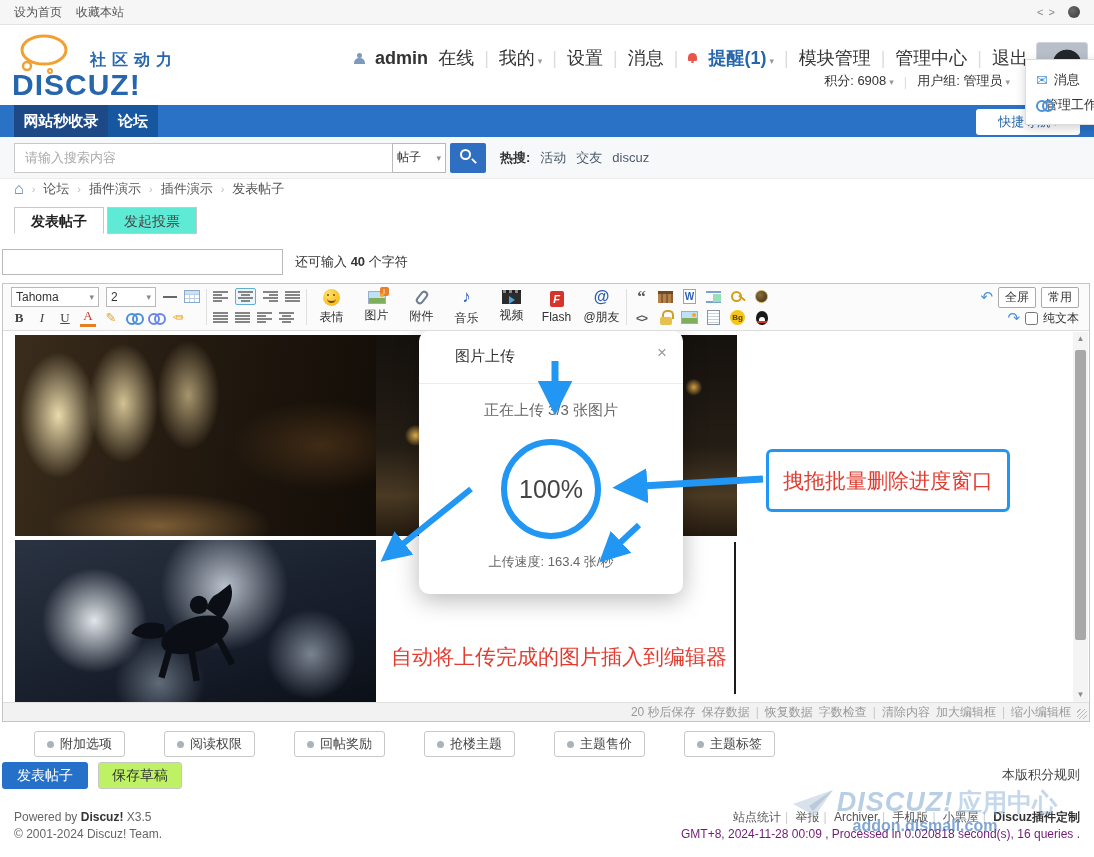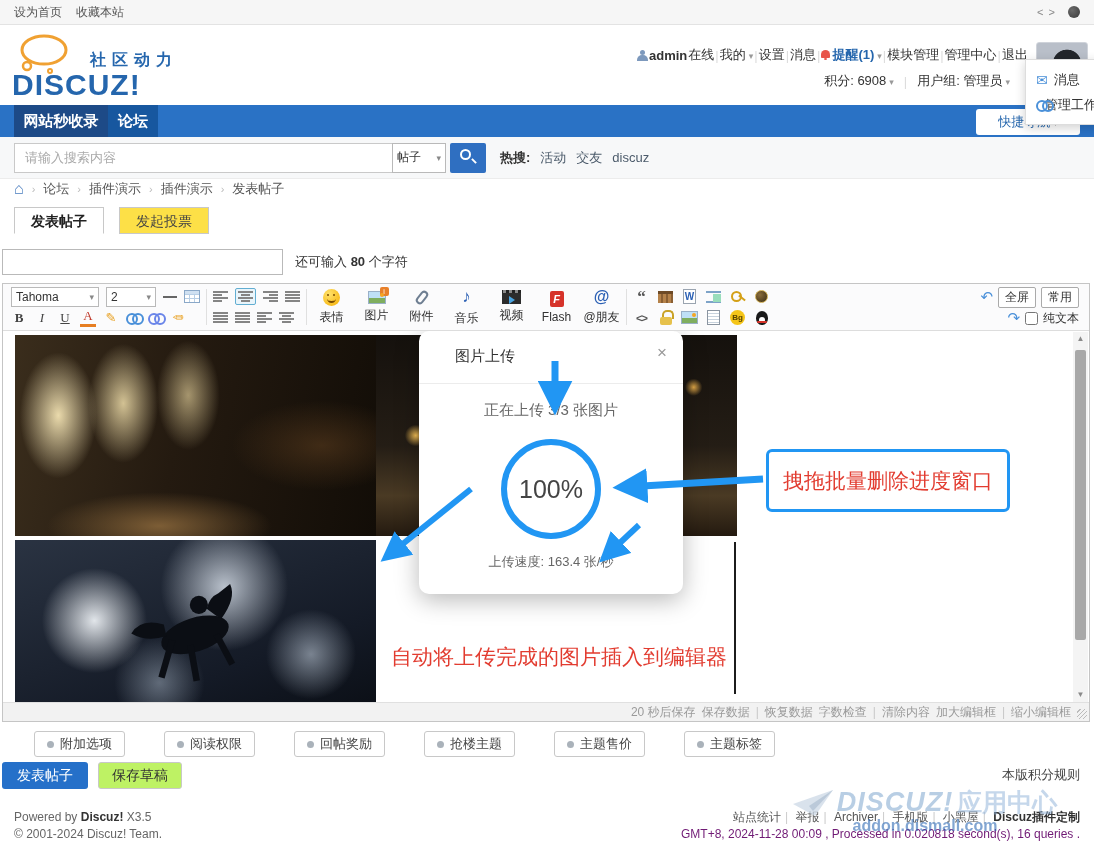--- a/index.html
+++ b/index.html
@@ -13,21 +13,21 @@
   .topbar .tb-right { margin-left:auto; display:flex; align-items:center; gap:12px; color:#888; }
   .i-dev { font-size:11px; letter-spacing:1px; color:#888; }
   .i-globe { width:12px; height:12px; border-radius:50%; background:radial-gradient(circle at 35% 35%,#6a6a6a,#3a3a3a); display:inline-block; }
 
   
   .header { position:absolute; left:0; top:26px; width:1094px; height:79px; background:#fff; }
   .logo { position:absolute; left:12px; top:8px; width:230px; height:64px; }
   .bubble { position:absolute; left:2px; top:0; }
   .logo-slogan { position:absolute; left:78px; top:16px; color:#2566ad; font-size:16px; letter-spacing:6px; font-weight:bold; }
   .logo-brand { position:absolute; left:0px; top:34px; color:#2566ad; font-size:30px; font-weight:bold; letter-spacing:1px; }
-  .hrow1 { position:absolute; right:66px; top:20px; display:flex; align-items:center; gap:1px; font-size:13px; color:#333; white-space:nowrap; }
+  .hrow1 { position:absolute; right:66px; top:20px; display:flex; align-items:center; gap:10px; font-size:18px; color:#333; white-space:nowrap; }
   .hrow1 .sep, .hrow2 .sep { color:#ddd; }
   .hrow1 a, .hrow2 a { cursor:pointer; }
   .caret::after { content:"▾"; font-size:9px; color:#999; margin-left:3px; }
   .notice { color:#2566ad; font-weight:bold; }
   .i-user { width:11px; height:11px; position:relative; display:inline-block; }
   .i-user::before { content:""; position:absolute; left:3px; top:0; width:5px; height:5px; border-radius:50%; background:#7d99bd; }
   .i-user::after { content:""; position:absolute; left:0; top:5px; width:11px; height:6px; border-radius:5px 5px 0 0; background:#7d99bd; }
   .i-bell { width:10px; height:10px; position:relative; display:inline-block; }
   .i-bell::before { content:""; position:absolute; left:0; top:0; width:9px; height:8px; background:#e8554a; border-radius:5px 5px 1px 1px; }
   .i-bell::after { content:""; position:absolute; left:3px; top:8px; width:3px; height:2px; background:#e8554a; border-radius:50%; }
@@ -62,21 +62,21 @@
   
   .crumb { position:absolute; left:14px; top:180px; display:flex; align-items:center; gap:8px; font-size:13px; color:#555; }
   .i-home { color:#4a7dbf; font-size:16px; line-height:14px; }
   .crumb .csep { color:#bbb; font-size:11px; }
   .crumb a { color:#555; cursor:pointer; }
 
   
   .tabs { position:absolute; left:14px; top:207px; display:flex; }
   .tab { height:27px; line-height:26px; padding:0 16px; border:1px solid #c8c8c8; font-size:14px; cursor:pointer; }
   .tab.active { background:#fff; border-bottom-color:#fff; font-weight:bold; color:#222; }
-  .tab.idle { background:#fde047; margin-left:15px; color:#444; }
+  .tab.idle { background:#5eead4; margin-left:3px; color:#444; }
 
   
   .titlerow { position:absolute; left:2px; top:249px; display:flex; align-items:center; }
   .titleinput { width:281px; height:26px; border:1px solid #b9b9b9; outline:none; padding:0 6px; }
   .hint { margin-left:12px; font-size:13px; color:#333; }
   .hint b { font-weight:bold; }
 
   
   .editor { position:absolute; left:2px; top:283px; width:1088px; height:439px; border:1px solid #c5c5c5; background:#fff; }
   .toolbar { position:absolute; left:0; top:0; width:100%; height:47px; background:#fbfbfc; border-bottom:1px solid #ddd; display:flex; align-items:stretch; padding:2px 4px; }
@@ -307,21 +307,21 @@
 
   <div class="tabs">
     <div class="tab active">发表帖子</div>
     <div class="tab idle">发起投票</div>
   </div>
 
   <div class="titlerow">
     <input class="titleinput" type="text" style="">
     <span class="hint">
       <span>还可输入</span>
-      <b>80</b>
+      <b>40</b>
       <span>个字符</span>
     </span>
   </div>
 
   <div class="editor">
     <div class="toolbar">
       <div class="tcol">
         <div class="trow">
           <div class="csel w90">
               <span>Tahoma</span>

